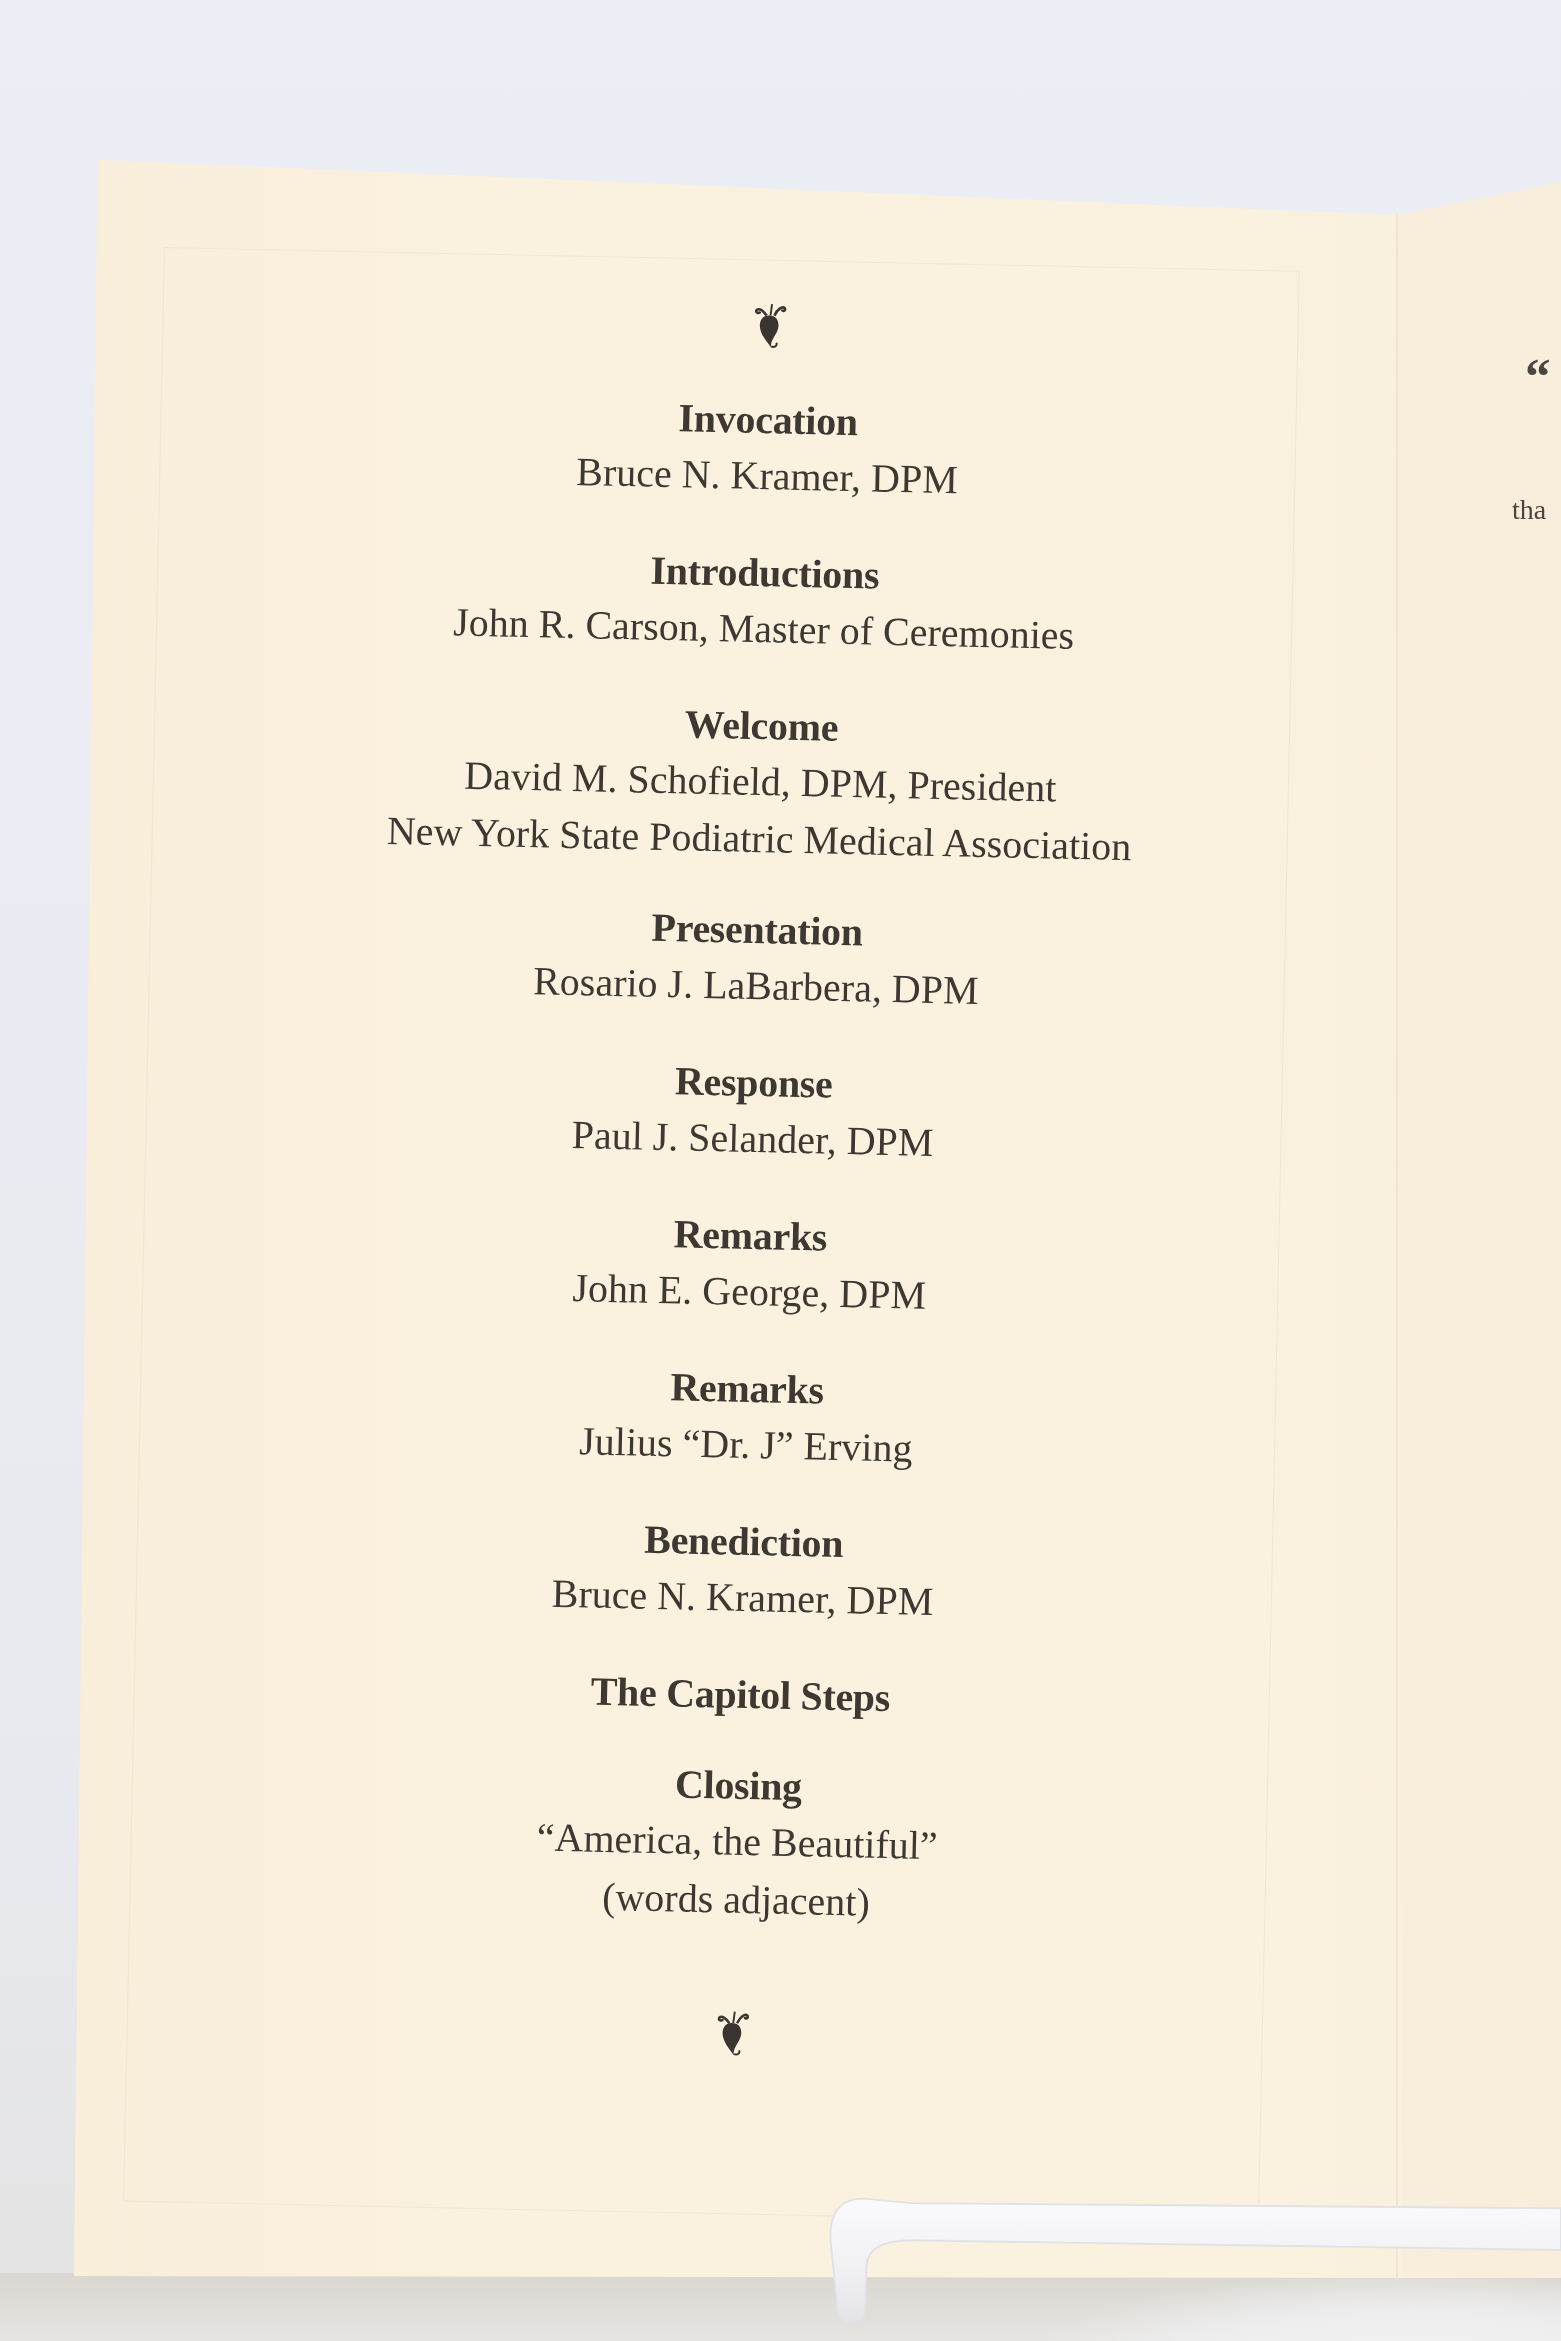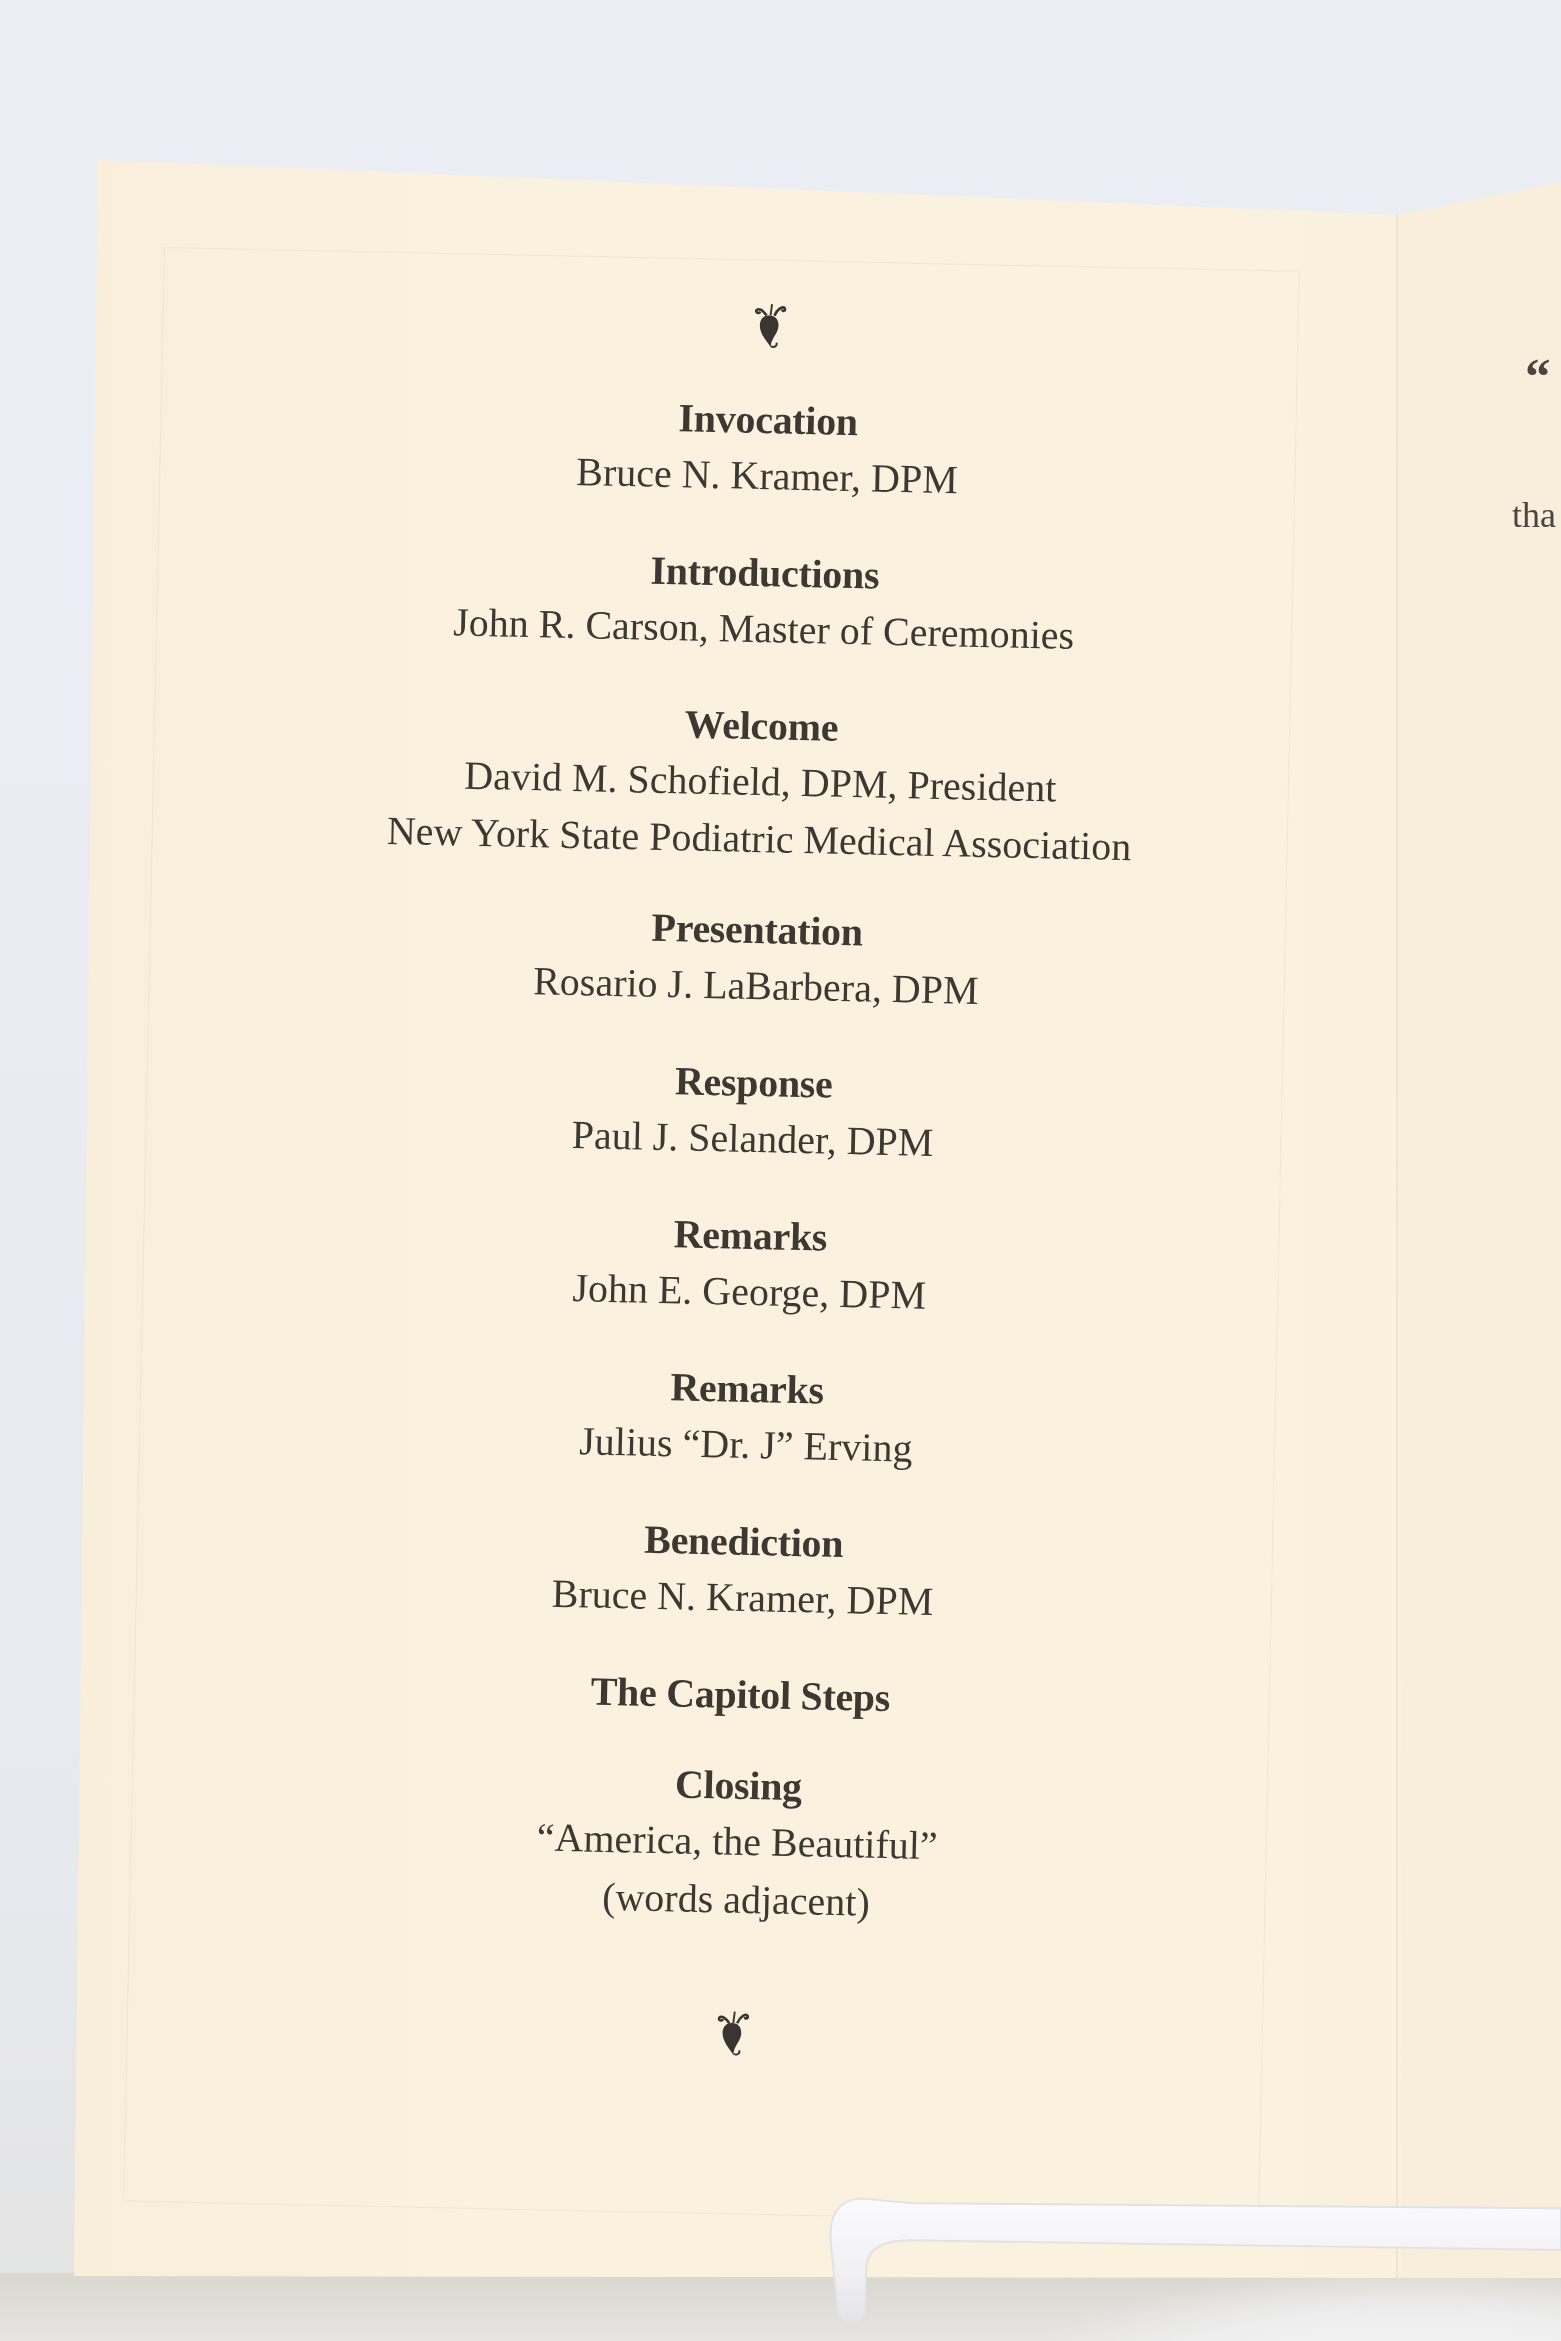--- a/index.html
+++ b/index.html
@@ -105,21 +105,21 @@
       position: absolute;
       left: 1525px; top: 347px;
       font-size: 51px;
       font-weight: bold;
       color: #4a4541;
       font-family: "Liberation Serif", serif;
     }
     .right-word {
       position: absolute;
       left: 1512px; top: 494px;
-      font-size: 36px;
+      font-size: 28px;
       color: #4a4541;
       font-family: "Liberation Serif", serif;
     }
     
     .stand {
       position: absolute;
       left: 0; top: 0;
       width: 1561px; height: 2342px;
       pointer-events: none;
     }

